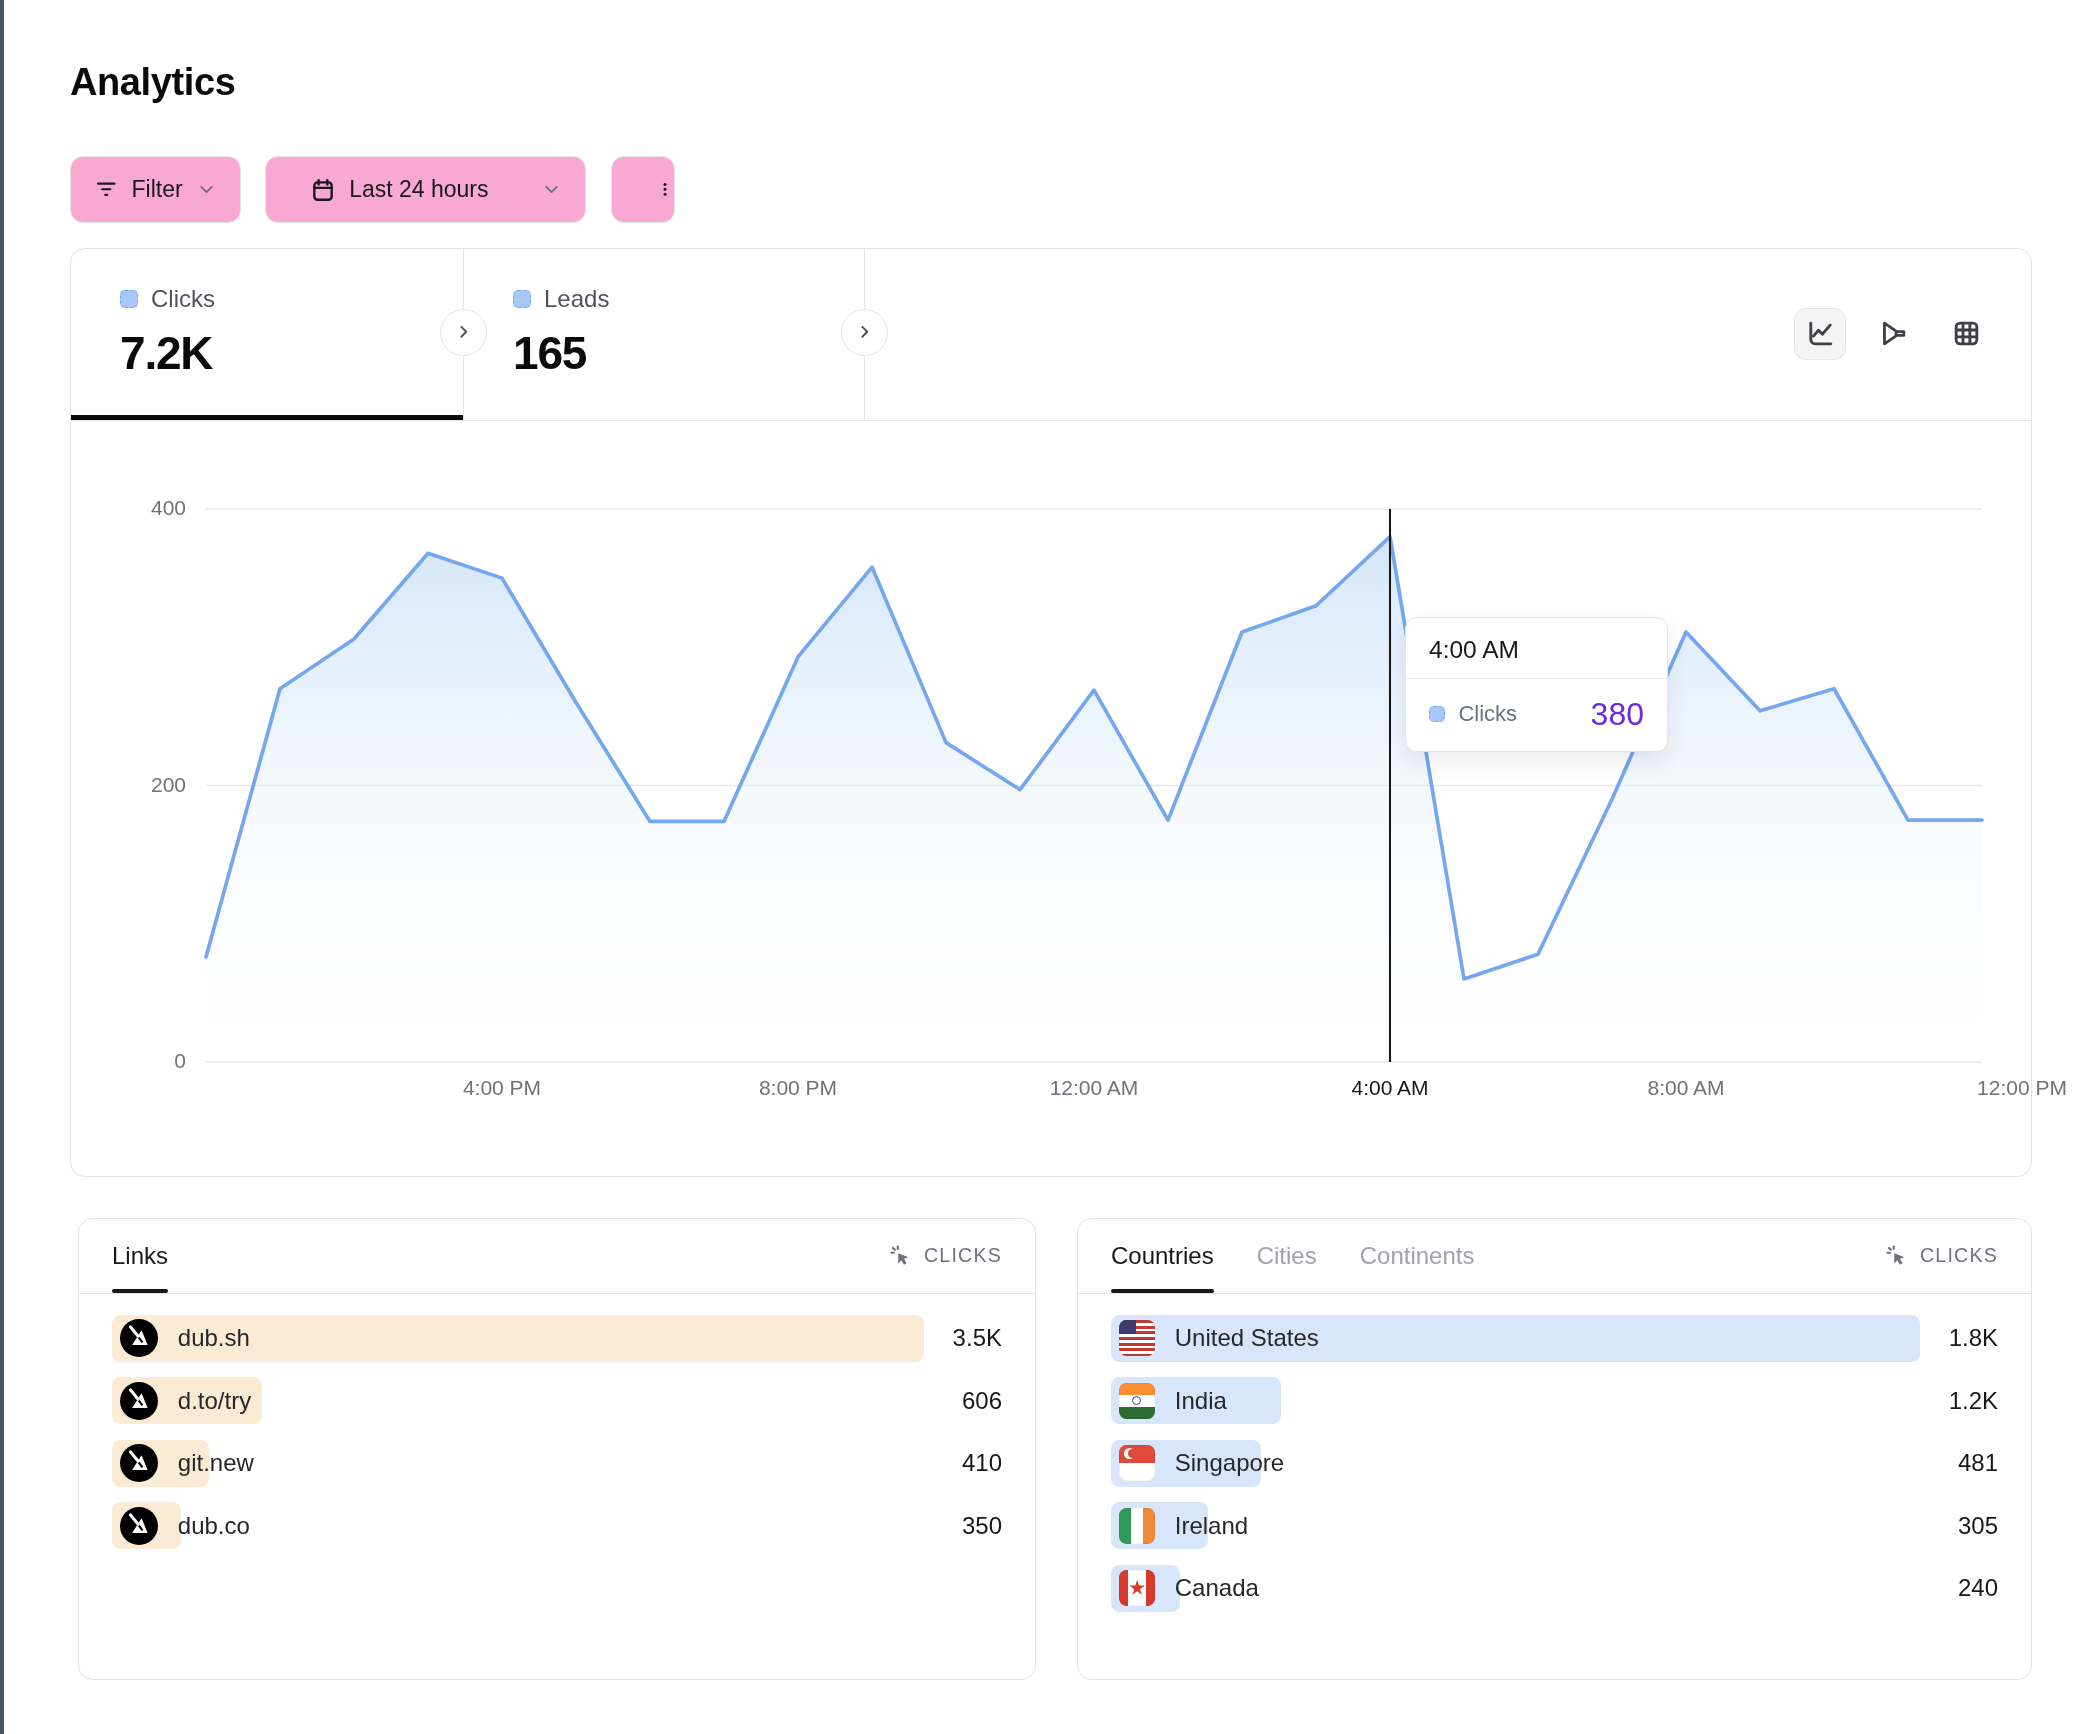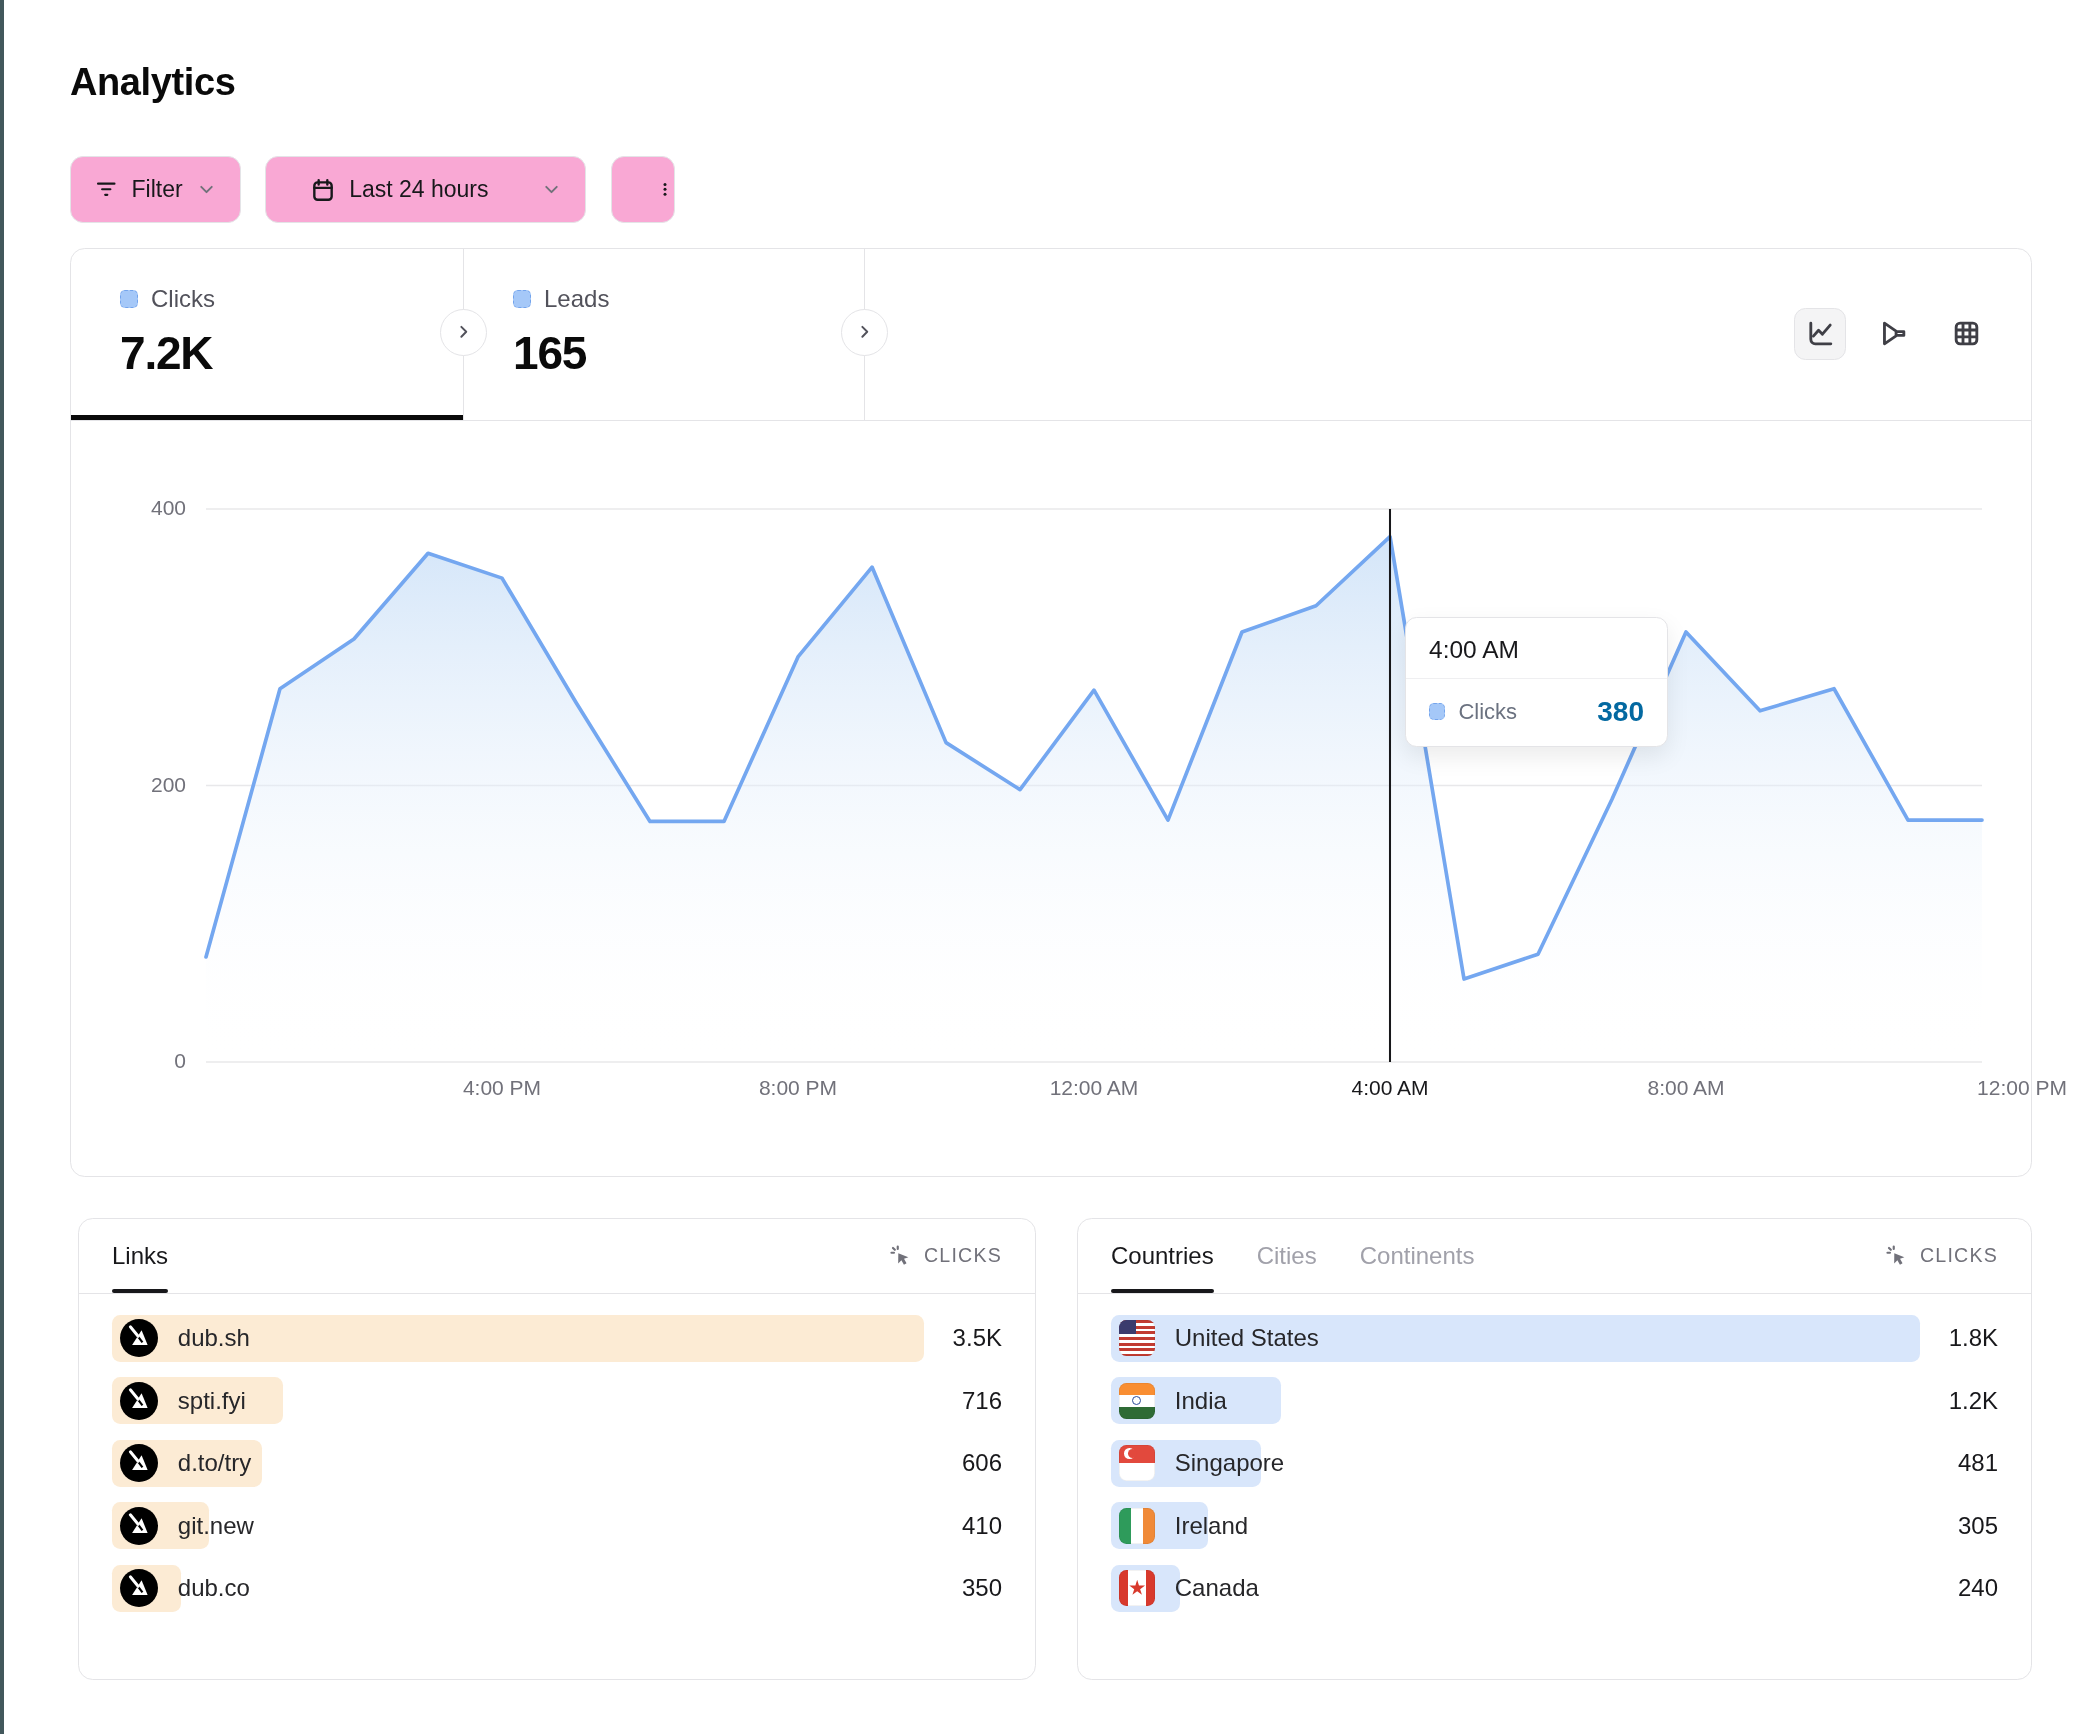--- a/index.html
+++ b/index.html
@@ -53,21 +53,21 @@
   .y-label { position:absolute; left:0; width:115px; text-align:right; font-size:21px; color:#71717A; }
   .x-label { position:absolute; top:655px; width:164px; text-align:center; font-size:21px; color:#71717A; }
   .x-label.hot { color:#18181B; font-weight:500; }
 
   .tooltip { position:absolute; top:196px; width:263px; background:#fff; border:0.8px solid #E4E4E7;
              border-radius:11.5px; box-shadow:0 9.8px 23px rgba(0,0,0,.08); z-index:5; }
   .tt-head { padding:18px 23px 14.7px; font-size:24.5px; font-weight:500; color:#18181B; border-bottom:0.8px solid #EFEFF1; }
   .tt-row { display:flex; align-items:center; gap:13px; padding:16.4px 23px 18px; }
   .tt-row .chip { width:16.4px; height:16.4px; }
   .tt-series { font-size:22px; color:#6B7280; }
-  .tt-val { margin-left:auto; font-size:28px; font-weight:700; color:#0369a1; }
+  .tt-val { margin-left:auto; font-size:32px; font-weight:400; color:#6d28d9; }
 
   
   .panels { display:flex; gap:33px; margin-top:41px; }
   .panel { height:462px;margin-left:8px; }
   .panel.links { width:966px; } .panel.countries { width:963px; }
   .p-head { position:relative; display:flex; align-items:center; height:75px; padding:0 33px; border-bottom:0.8px solid #E4E4E7; }
   .p-tab { position:relative; height:100%; display:flex; align-items:center; font-size:24px; color:#A1A1AA; margin-right:43px; cursor:pointer; }
   .p-tab.active { color:#18181B; font-weight:500; }
   .p-tab.active::after { content:""; position:absolute; left:0; right:0; bottom:-0.8px; height:4.1px; background:#18181B; border-radius:2.5px; }
   .metric { margin-left:auto; display:flex; align-items:center; gap:9.8px; font-size:19.6px; letter-spacing:1.2px;
@@ -240,33 +240,20 @@
   <circle cx="22" cy="22" r="22" fill="#000"></circle>
   <path d="M25 13 L32 30 H14 Z" fill="#fff"></path>
   <path d="M14.5 12 L26 27" stroke="#000" stroke-width="2.5"></path>
   <path d="M12 9 L21 20" stroke="#fff" stroke-width="3.4" stroke-linecap="round"></path>
                 </svg>
                 <span class="row-label">dub.sh</span>
               </span>
               <span class="row-value">3.5K</span>
             </div>
             <div class="row">
-              <span class="row-bar bar-orange" style="width: calc(21% - 16.3px);"></span>
-              <span class="row-inner">
-                <svg width="38" height="38" viewBox="0 0 44 44" style="flex:none">
-  <circle cx="22" cy="22" r="22" fill="#000"></circle>
-  <path d="M25 13 L32 30 H14 Z" fill="#fff"></path>
-  <path d="M14.5 12 L26 27" stroke="#000" stroke-width="2.5"></path>
-  <path d="M12 9 L21 20" stroke="#fff" stroke-width="3.4" stroke-linecap="round"></path>
-                </svg>
-                <span class="row-label">spti.fyi</span>
-              </span>
-              <span class="row-value">716</span>
-            </div>
-            <div class="row">
               <span class="row-bar bar-orange" style="width: calc(18.5% - 14.4px);"></span>
               <span class="row-inner">
                 <svg width="38" height="38" viewBox="0 0 44 44" style="flex:none">
   <circle cx="22" cy="22" r="22" fill="#000"></circle>
   <path d="M25 13 L32 30 H14 Z" fill="#fff"></path>
   <path d="M14.5 12 L26 27" stroke="#000" stroke-width="2.5"></path>
   <path d="M12 9 L21 20" stroke="#fff" stroke-width="3.4" stroke-linecap="round"></path>
                 </svg>
                 <span class="row-label">d.to/try</span>
               </span>

